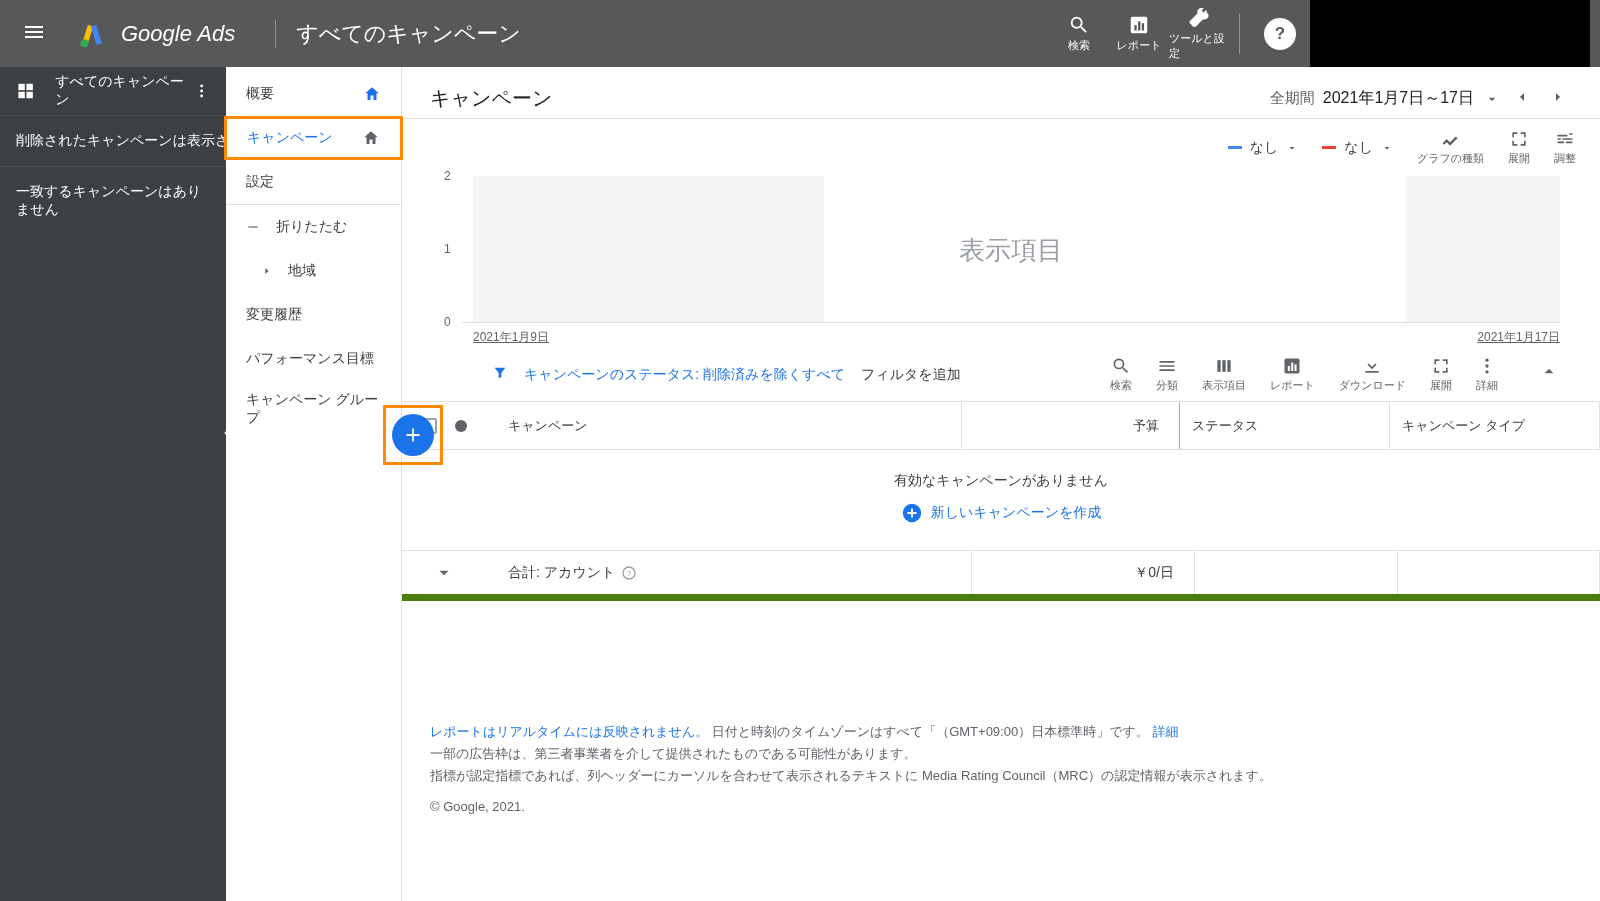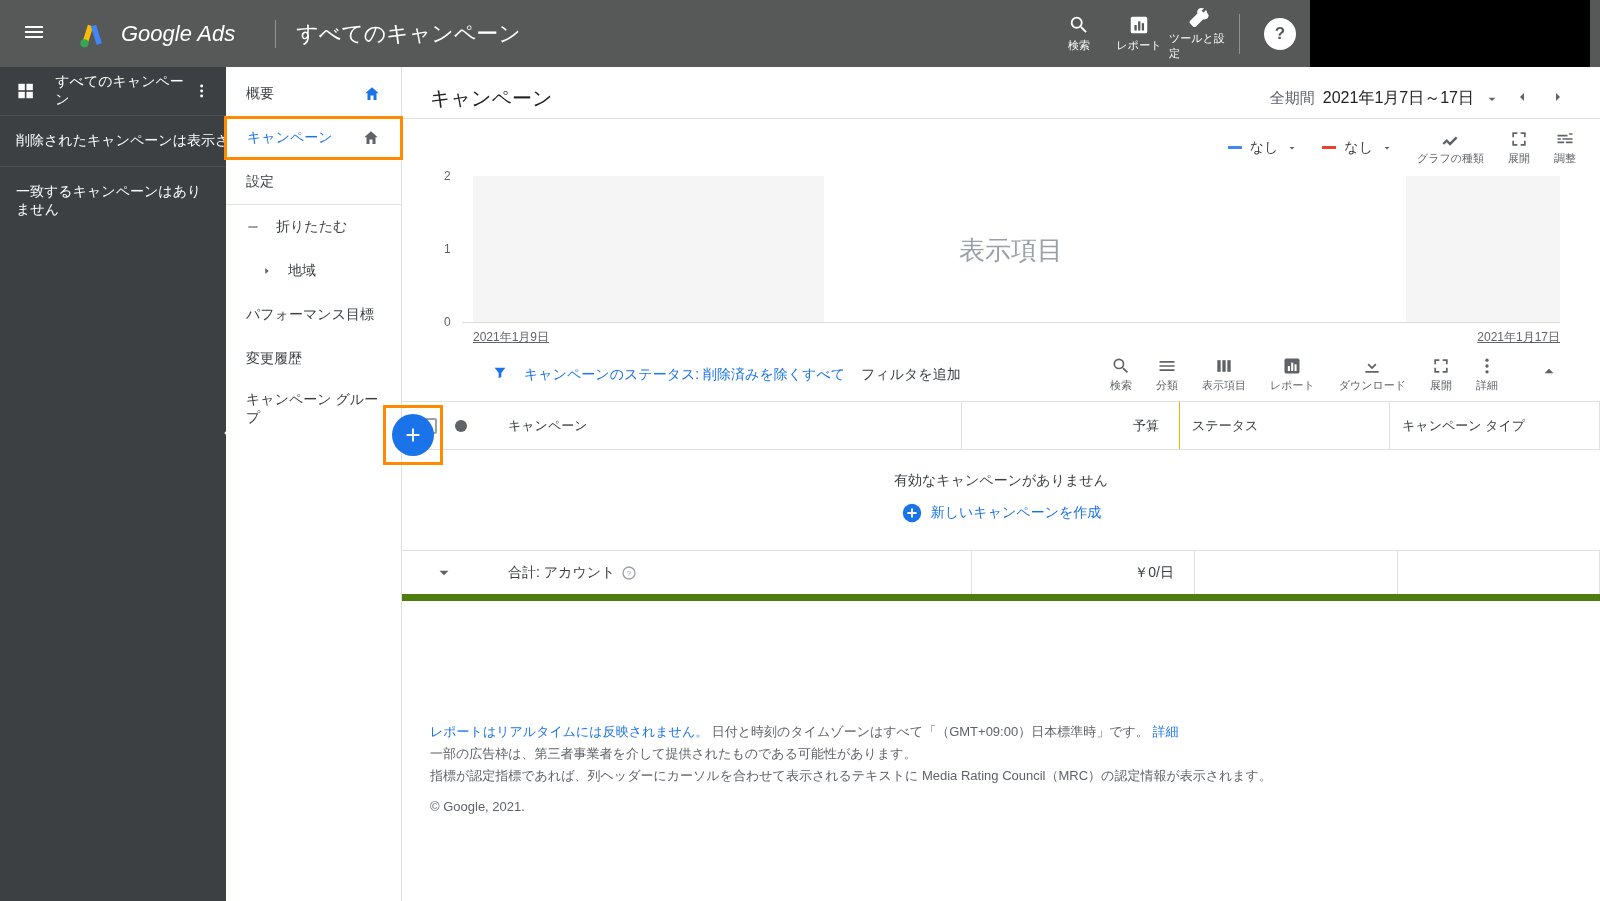--- a/index.html
+++ b/index.html
@@ -206,22 +206,22 @@
           <rect x="4" y="11" width="16" height="2"></rect>
         </svg>
       <span>折りたたむ</span>
     </div>
     <div class="snav-sub">
       <svg viewBox="0 0 24 24">
           <path d="M8 5l8 7-8 7z"></path>
         </svg>
       <span>地域</span>
     </div>
+    <div class="snav-plain">変更履歴</div>
     <div class="snav-plain">パフォーマンス目標</div>
-    <div class="snav-plain">変更履歴</div>
     <div class="snav-plain">キャンペーン グループ</div>
 
     <div class="add-fab-wrap">
       <div class="add-fab">
         <svg viewBox="0 0 24 24">
             <path d="M11 5h2v14h-2z M5 11h14v2H5z"></path>
           </svg>
       </div>
     </div>
   </div>

